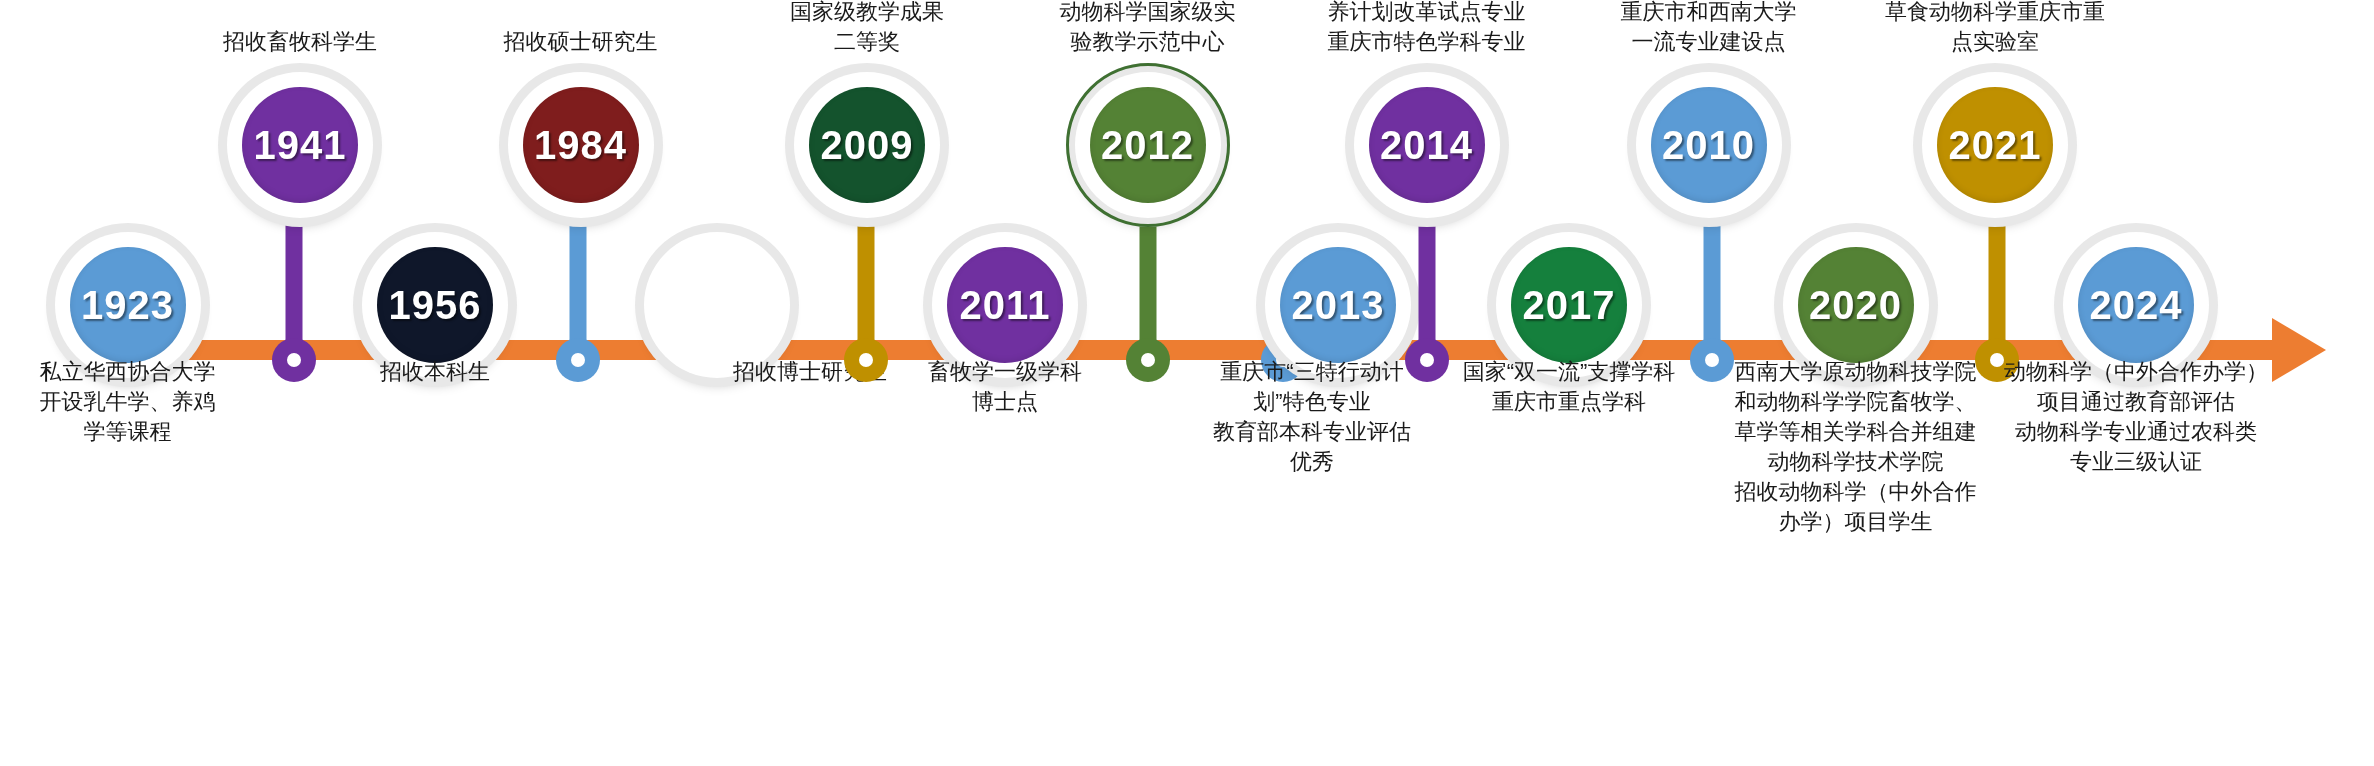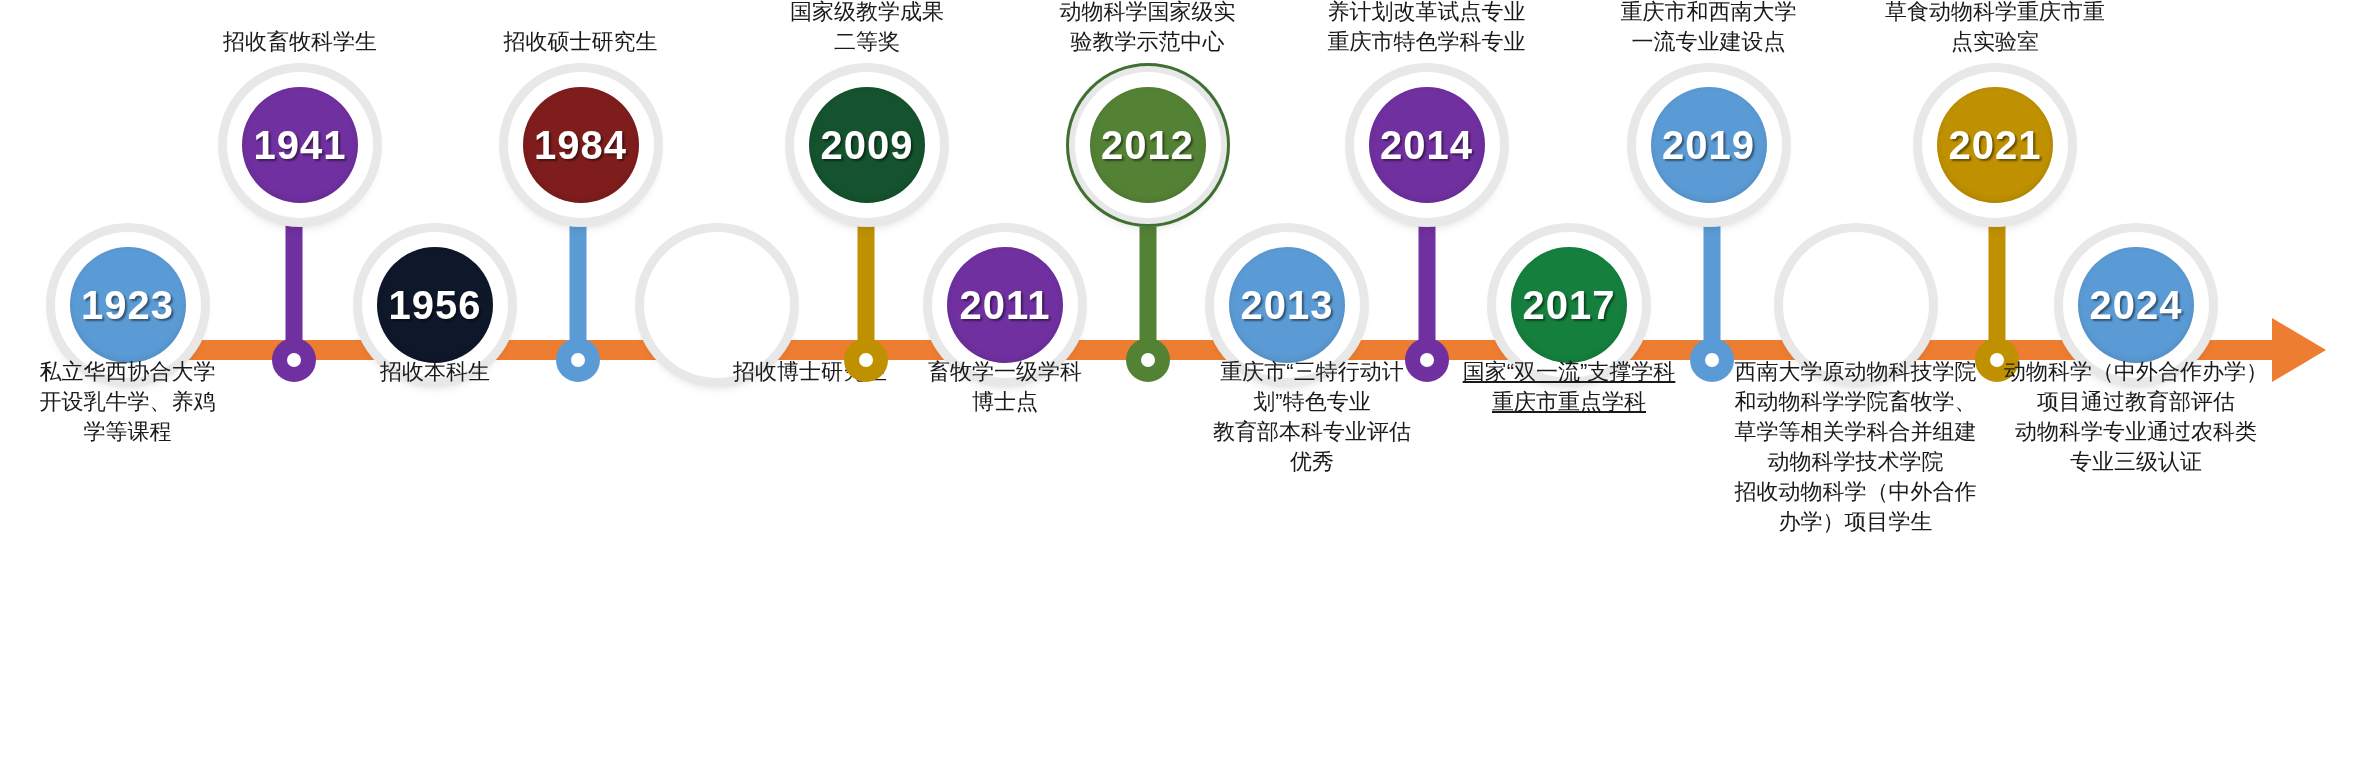--- a/index.html
+++ b/index.html
@@ -215,21 +215,21 @@
           </div>
         </div>
         <div class="caption top" style="left: 1147.5px; width: 340px; top: -3px;">动物科学国家级实
 验教学示范中心</div>
       </div>
       <div class="node">
         <div class="stem" style="left: 1282.5px; background: rgb(91, 155, 213); top: 350px;"></div>
         <div class="marker" style="left: 1282.5px; top: 360px; background: rgb(91, 155, 213);">
           <div class="marker-hole"></div>
         </div>
-        <div class="bubble-wrap" style="left: 1287px; top: 232px;">
+        <div class="bubble-wrap" style="left: 1338px; top: 232px;">
           <div class="bubble-halo"></div>
           <div class="bubble-inner" style="background: rgb(91, 155, 213);">
             <span class="bubble-year">2013</span>
           </div>
         </div>
         <div class="caption bottom" style="left: 1312px; width: 340px; top: 357px;">重庆市“三特行动计
 划”特色专业
 教育部本科专业评估
 优秀</div>
       </div>
@@ -252,44 +252,47 @@
         <div class="stem" style="left: 1572px; background: rgb(191, 144, 0); top: 350px;"></div>
         <div class="marker" style="left: 1572px; top: 360px; background: rgb(191, 144, 0);">
           <div class="marker-hole"></div>
         </div>
         <div class="bubble-wrap" style="left: 1569px; top: 232px;">
           <div class="bubble-halo"></div>
           <div class="bubble-inner" style="background: #15803d;">
             <span class="bubble-year">2017</span>
           </div>
         </div>
-        <div class="caption bottom" style="left: 1569px; width: 340px; top: 357px; text-decoration: underline;">国家“双一流”支撑学科
+        <div class="caption bottom" style="left: 1569px; width: 340px; top: 357px;">国家“双一流”支撑学科
 重庆市重点学科</div>
       </div>
       <div class="node">
         <div class="stem" style="left: 1711.5px; background: rgb(91, 155, 213); top: 185px; height: 165px;"></div>
         <div class="marker" style="left: 1711.5px; top: 360px; background: rgb(91, 155, 213);">
           <div class="marker-hole"></div>
         </div>
         <div class="bubble-wrap" style="left: 1708.5px; top: 72px;">
           <div class="bubble-halo"></div>
           <div class="bubble-inner" style="background: rgb(91, 155, 213);">
-            <span class="bubble-year">2019</span>
+            <span class="bubble-year">2010</span>
           </div>
         </div>
         <div class="caption top" style="left: 1708.5px; width: 340px; top: -3px;">重庆市和西南大学
 一流专业建设点</div>
       </div>
       <div class="node">
         <div class="stem" style="left: 1864.5px; background: rgb(84, 130, 53); top: 350px;"></div>
         <div class="marker" style="left: 1864.5px; top: 360px; background: rgb(84, 130, 53);">
           <div class="marker-hole"></div>
         </div>
         <div class="bubble-wrap" style="left: 1855.5px; top: 232px;">
           <div class="bubble-halo"></div>
+          <div class="bubble-inner" style="background: rgb(84, 130, 53);">
+            <span class="bubble-year">2020</span>
+          </div>
         </div>
         <div class="caption bottom" style="left: 1855.5px; width: 340px; top: 357px;">西南大学原动物科技学院
 和动物科学学院畜牧学、
 草学等相关学科合并组建
 动物科学技术学院
 招收动物科学（中外合作
 办学）项目学生</div>
       </div>
       <div class="node">
         <div class="stem" style="left: 1996.5px; background: rgb(191, 144, 0); top: 185px; height: 165px;"></div>

